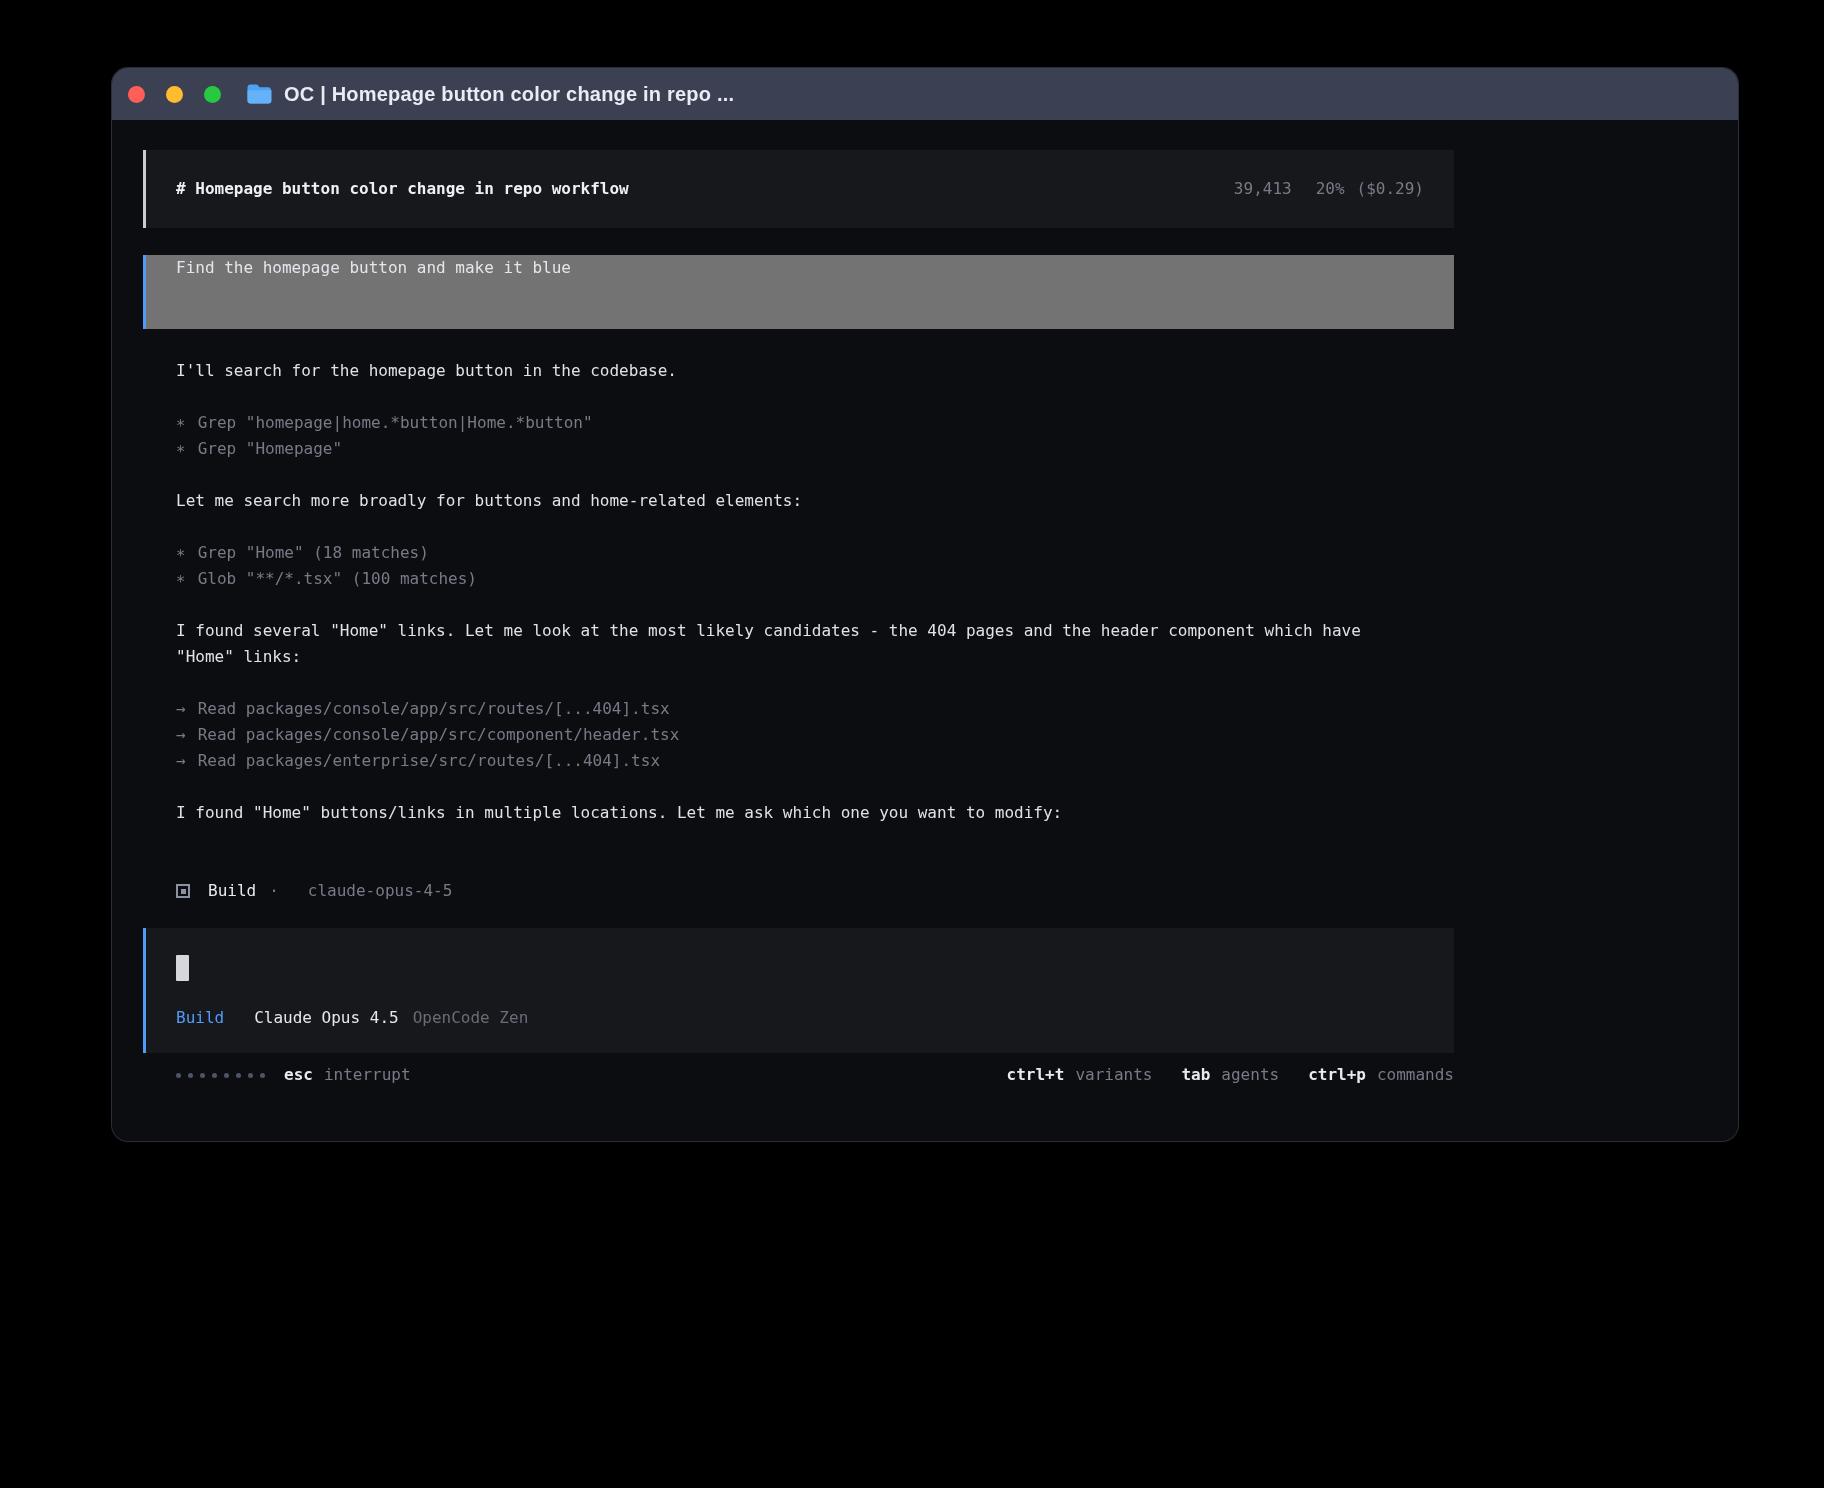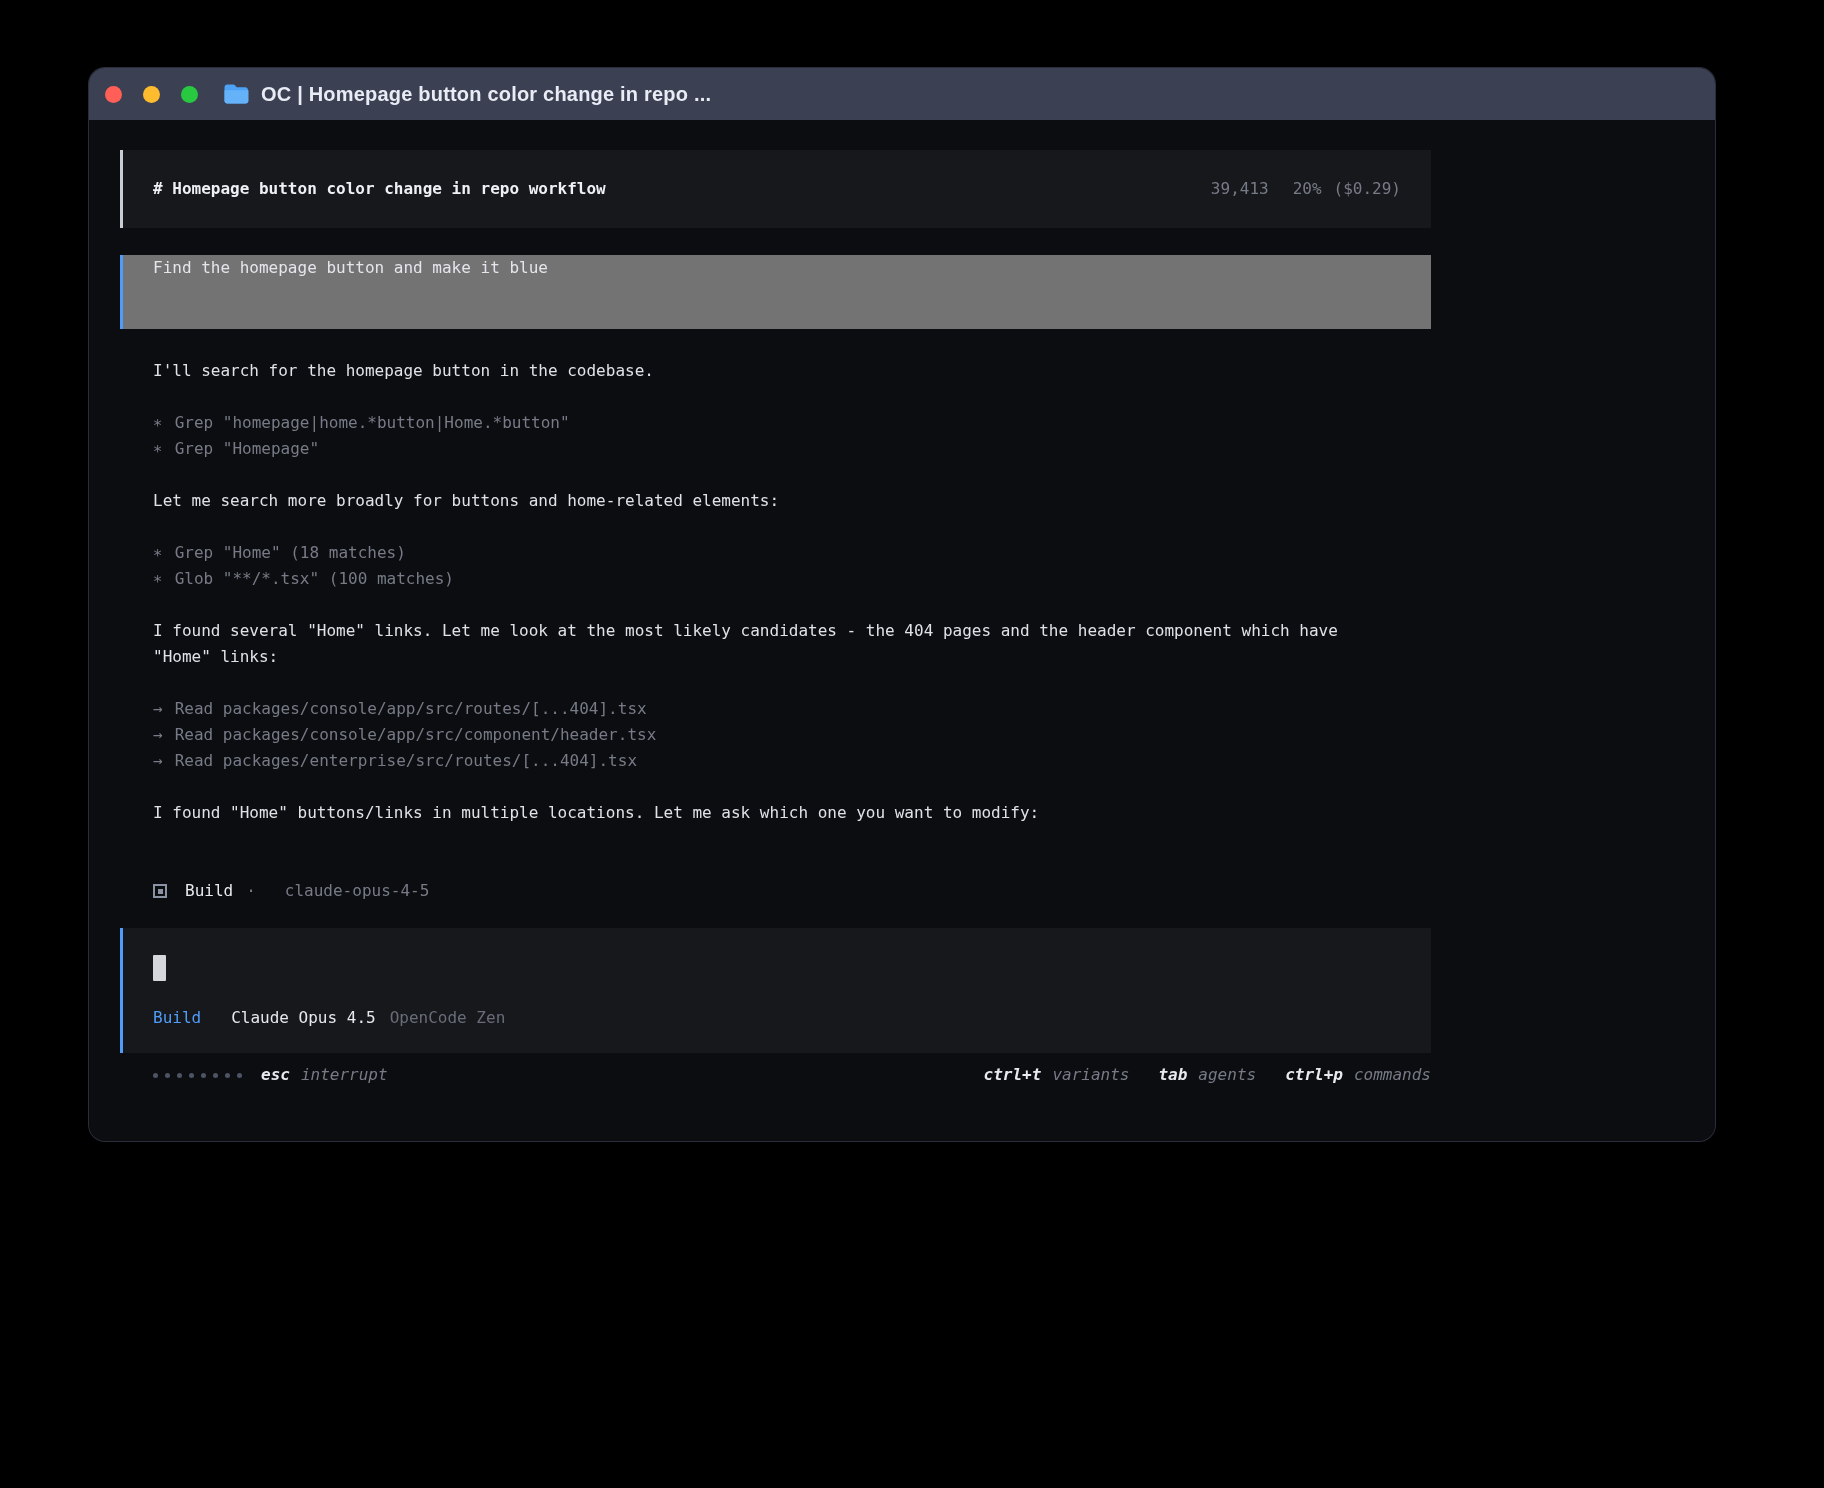--- a/index.html
+++ b/index.html
@@ -6,21 +6,21 @@
   html, body { margin: 0; padding: 0; }
   body {
     width: 1824px; height: 1488px;
     background: #000000;
     overflow: hidden;
     position: relative;
     font-family: "DejaVu Sans Mono", monospace;
   }
   .window {
     position: absolute;
-    left: 89px; top: 68px;
+    left: 112px; top: 68px;
     width: 1626px; height: 1073px;
     border-radius: 16px;
     overflow: hidden;
     background: var(--window-bg, #0c0d10);
     box-shadow: 0 0 0 1px #2b2e3a, 0 30px 80px rgba(0,0,0,0.75);
   }
   
   .titlebar {
     height: 52px;
     background: var(--titlebar-bg, #3b4053);
@@ -107,21 +107,21 @@
     border-radius: 1px;
   }
   .input-meta { display: flex; align-items: center; }
   .meta-agent { color: var(--accent-blue, #4f9cf9); margin-right: 30px; }
   .meta-model { color: #e6e8ee; margin-right: 14px; }
   .meta-provider { color: #686d79; }
 
   .footer {
     width: 100%;
     margin-top: 9px;
-    display: flex; align-items: center; justify-content: space-between; font-style: italic;
+    display: flex; align-items: center; justify-content: space-between;
   }
   .footer-left { display: flex; align-items: center; padding-left: 33px; gap: 19px; }
   .dots { display: inline-flex; gap: 7px; align-items: center; }
   .dot { width: 5px; height: 5px; border-radius: 50%; background: #4d5466; }
   .kb { display: inline-flex; align-items: baseline; }
   .key { color: #e8eaef; font-weight: 700; margin-right: 11px; }
   .lbl { color: var(--text-muted, #767b87); }
   .footer-right { display: flex; gap: 29px; }
 </style>
 </head>

